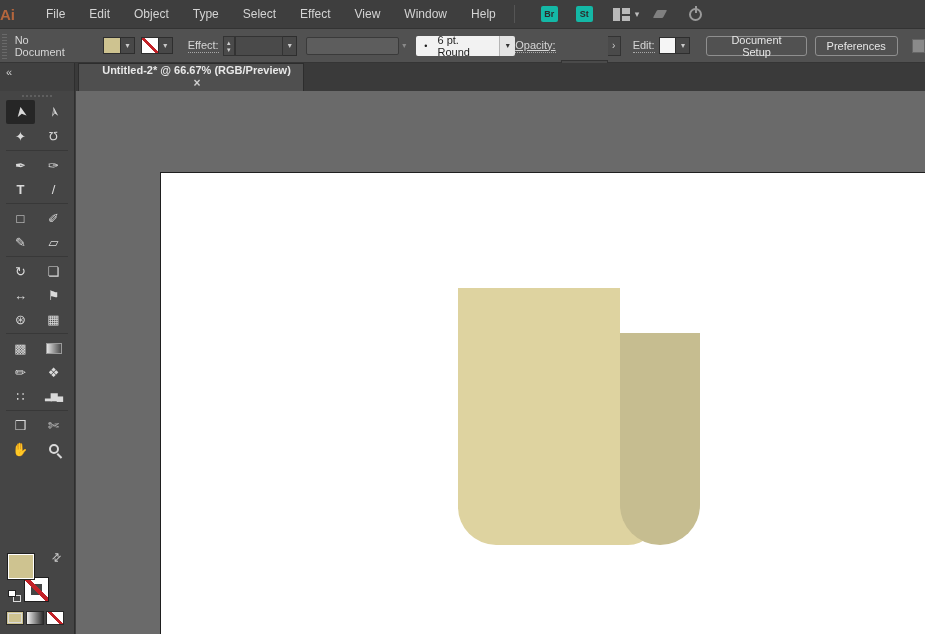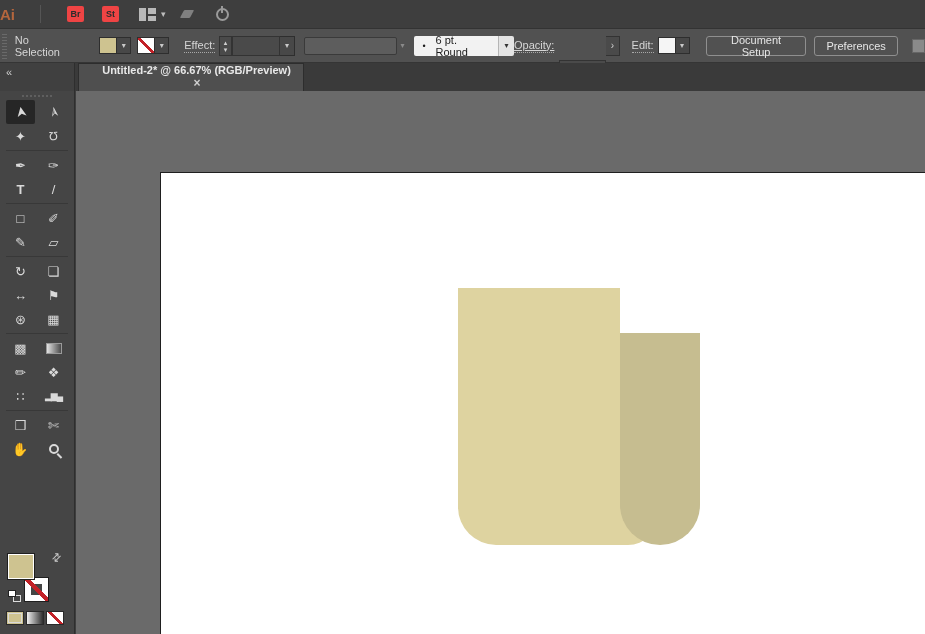--- a/index.html
+++ b/index.html
@@ -6,21 +6,21 @@
   html,body { width:925px; height:634px; overflow:hidden; background:#3e3e3e;
               font-family:"Liberation Sans", sans-serif; -webkit-font-smoothing:antialiased; }
 
   
   .menu-bar { position:absolute; left:0; top:0; width:925px; height:29px; background:#3e3e3e;
               display:flex; align-items:center; border-bottom:1px solid #333; }
   .ai-logo { width:34px; text-align:left; font-weight:bold; font-size:15px; color:#b4663d; }
   .menu-items { display:flex; align-items:center; }
   .menu-item { padding:0 12px; font-size:12px; color:#d4d4d4; height:29px; line-height:29px; cursor:default; }
   .menu-sep { width:1px; height:18px; background:#555; margin:0 8px 0 6px; }
-  .sq-btn { width:17px; height:16px; background:#ef4444; border-radius:2px; color:#2c2c2c;
+  .sq-btn { width:17px; height:16px; background:#14b8a6; border-radius:2px; color:#2c2c2c;
             font-size:9px; font-weight:bold; display:flex; align-items:center; justify-content:center;
             margin-left:18px; }
   .ws-icon { margin-left:20px; width:17px; height:13px; display:grid; grid-template-columns:7px 8px;
              grid-template-rows:6px 5px; gap:2px; }
   .ws-icon span { background:#b9b9b9; }
   .ws-icon span:first-child { grid-row:1 / span 2; }
   .chev { color:#bdbdbd; font-size:9px; margin-left:5px; }
   .touch-icon { margin-left:24px; width:13px; height:13px; border:2px solid #9a9a9a; border-radius:50%;
                 position:relative; }
   .touch-icon::after { content:""; position:absolute; left:3.5px; top:-4px; width:2px; height:7px; background:#9a9a9a; }
@@ -113,36 +113,47 @@
   .shape-peek { position:absolute; left:620px; top:460px; width:38px; height:85px; background:#ded3a0;
                 border-bottom-right-radius:30px; z-index:1; }
   .shape-back { position:absolute; left:620px; top:333px; width:80px; height:212px; background:#c6bd90;
                 border-bottom-left-radius:42px; border-bottom-right-radius:42px; z-index:3; }
 </style>
 </head>
 <body>
 
 <div class="menu-bar">
   <div class="ai-logo">Ai</div>
+  <div class="menu-items">
+    <span class="menu-item">File</span>
+    <span class="menu-item">Edit</span>
+    <span class="menu-item">Object</span>
+    <span class="menu-item">Type</span>
+    <span class="menu-item">Select</span>
+    <span class="menu-item">Effect</span>
+    <span class="menu-item">View</span>
+    <span class="menu-item">Window</span>
+    <span class="menu-item">Help</span>
+  </div>
   <div class="menu-sep"></div>
   <div class="sq-btn">Br</div>
   <div class="sq-btn">St</div>
   <div class="ws-icon">
       <span></span>
       <span></span>
       <span></span>
     </div>
   <span class="chev">▾</span>
   <div class="touch-wing"></div>
   <div class="touch-icon"></div>
 </div>
 
 <div class="control-bar">
   <div class="cb-grip"></div>
-  <span class="cb-label" style="margin-left:8px;">No Selection</span>
+  <span class="cb-label" style="margin-left:8px;">No Document</span>
 
   <div class="swatch" style="margin-left:26px; background:#cec390;"></div>
   <div class="dd-chev">▾</div>
 
   <div class="swatch slash" style="margin-left:6px;"></div>
   <div class="dd-chev">▾</div>
 
   <span class="cb-label cb-ulabel" style="margin-left:15px;">Effect:</span>
   <div class="spinner" style="margin-left:4px;">
     <span>▴</span>

